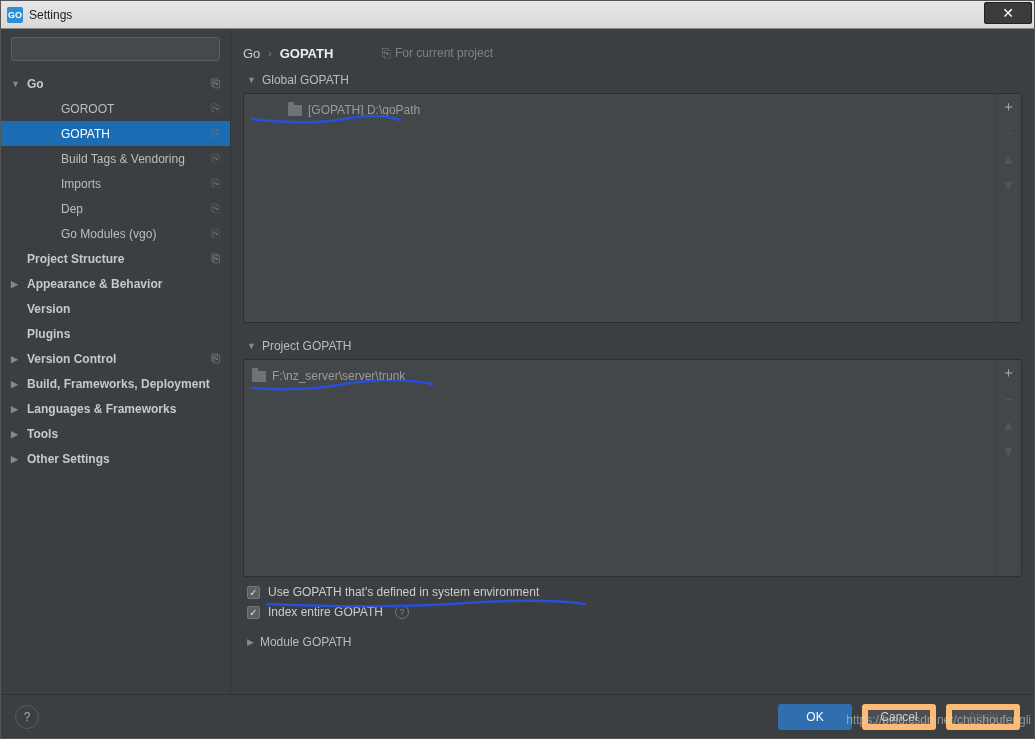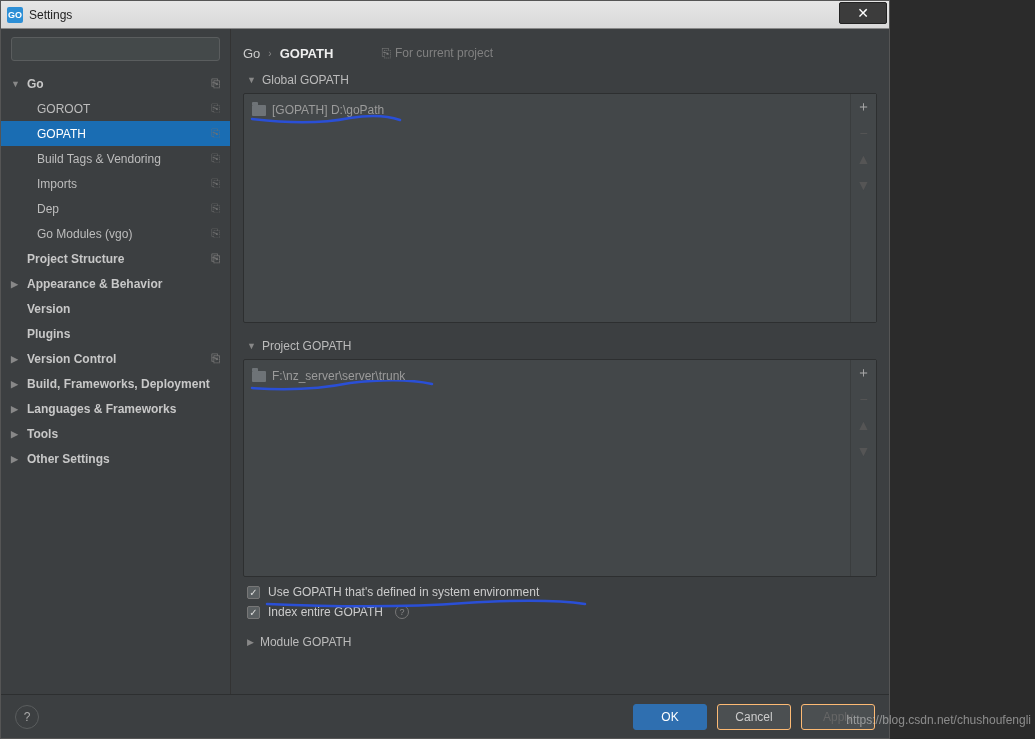--- a/index.html
+++ b/index.html
@@ -1,32 +1,32 @@
 <!DOCTYPE html>
 <html><head>
 <meta charset="utf-8">
 <style>
   * { box-sizing: border-box; margin: 0; padding: 0; font-family: "Segoe UI", Arial, sans-serif; }
   body { background: #2b2b2b; width: 1035px; height: 739px; overflow: hidden; color: #bbb; font-size: 12px; position: relative; }
-  .window { width: 890px; height: 739px; background: #3c3f41; border: 1px solid #555; display: flex; flex-direction: column; }
+  .window { width: 1035px; height: 739px; background: #3c3f41; border: 1px solid #555; display: flex; flex-direction: column; }
   .titlebar { height: 28px; background: linear-gradient(#e6e6e6,#d9d9d9); border-bottom: 1px solid #888; display: flex; align-items: center; padding: 0 6px; color: #222; font-size: 12px; position: relative; }
   .titlebar .go-badge { width: 16px; height: 16px; background: #2d8fd6; color: #fff; font-size: 9px; font-weight: bold; display:flex;align-items:center;justify-content:center;border-radius:2px;margin-right:6px; }
   .titlebar .close-box { position:absolute; right:2px; top:1px; width:48px; height:22px; background:#3c3c3c; color:#fff; display:flex;align-items:center;justify-content:center; border:1px solid #222; border-radius:2px; cursor:pointer; font-size:14px; }
   .body { flex:1; display:flex; flex-direction:column; background:#3c3f41; }
   .main-row { flex:1; display:flex; overflow:hidden; }
   .sidebar { width:230px; background:#3c3f41; border-right:1px solid #333; padding:8px 0 0 0; display:flex; flex-direction:column; }
   .search-wrap { padding:0 10px 8px 10px; }
   .search { width:100%; height:24px; background:#44494a; border:1px solid #5a5d5e; border-radius:3px; color:#888; padding:0 22px 0 22px; font-size:12px; position:relative; }
   .search-box { position:relative; }
   .search-box .mag { position:absolute; left:6px; top:5px; color:#888; font-size:12px; }
   .search-box .chev { position:absolute; left:18px; top:7px; color:#888; font-size:8px; }
   .tree { flex:1; overflow:auto; padding-top:2px; }
   .tree-item { display:flex; align-items:center; height:25px; padding-left:10px; color:#c8c8c8; cursor:pointer; position:relative; }
   .tree-item.level1 { font-weight:bold; }
-  .tree-item.level2 { padding-left:36px; font-weight:normal; color:#bdbdbd; }
+  .tree-item.level2 { padding-left:60px; font-weight:normal; color:#bdbdbd; }
   .tree-item.selected { background:#1a6db3; color:#fff; }
   .tree-item .arrow { width:12px; display:inline-block; font-size:9px; color:#888; margin-right:4px; }
   .tree-item .arrow.down::before { content:"▼"; }
   .tree-item .arrow.right::before { content:"▶"; }
   .tree-item .copy { position:absolute; right:10px; color:#707070; font-size:11px; }
   .content { flex:1; display:flex; flex-direction:column; padding:10px 12px 0 12px; overflow:hidden; }
   .breadcrumb { display:flex; align-items:center; gap:8px; height:28px; color:#ddd; font-size:13px; }
   .breadcrumb .bc { color:#ccc; }
   .breadcrumb .bc.current { font-weight:bold; color:#eee; }
   .breadcrumb .sep { color:#888; font-size:10px; }
@@ -43,21 +43,21 @@
   .side-btns { width:26px; background:#434749; display:flex; flex-direction:column; align-items:center; border-left:1px solid #3a3d3e; }
   .side-btn { width:26px; height:26px; display:flex; align-items:center; justify-content:center; color:#aaa; cursor:pointer; font-size:14px; }
   .side-btn.dim { color:#555; }
   .opts { padding:8px 4px 4px 4px; display:flex; flex-direction:column; gap:6px; color:#ccc; font-size:12px; }
   .opt { display:flex; align-items:center; gap:8px; }
   .chk { width:13px; height:13px; background:#5a5f61; border:1px solid #777; border-radius:2px; display:flex; align-items:center; justify-content:center; color:#ddd; font-size:10px; }
   .helpico { display:inline-flex; width:14px; height:14px; border:1px solid #777; border-radius:50%; align-items:center; justify-content:center; color:#888; font-size:9px; margin-left:4px; }
   .footer { height:44px; border-top:1px solid #2d2f30; display:flex; align-items:center; justify-content:space-between; padding:0 14px; background:#3c3f41; }
   .help-btn { width:24px; height:24px; border:1px solid #5a5d5e; border-radius:50%; display:flex; align-items:center; justify-content:center; color:#aaa; cursor:pointer; }
   .btn-row { display:flex; gap:10px; }
-  .btn { min-width:74px; height:26px; border:1px solid #fdba74; background:#4b4f51; color:#ccc; border-radius:3px; display:flex; align-items:center; justify-content:center; cursor:pointer; font-size:12px; }
+  .btn { min-width:74px; height:26px; border:6px solid #fdba74; background:#4b4f51; color:#ccc; border-radius:3px; display:flex; align-items:center; justify-content:center; cursor:pointer; font-size:12px; }
   .btn.primary { background:#2f6fb0; border-color:#2f6fb0; color:#fff; }
   .btn.disabled { color:#666; }
   .watermark { position:absolute; right:4px; bottom:12px; color:#d9d9d9; font-size:12px; opacity:0.55; pointer-events:none; }
   .underline-annot { position:absolute; pointer-events:none; }
   .underline-annot svg { display:block; }
 </style>
 </head>
 <body>
 
 <div class="window">
@@ -158,21 +158,21 @@
           <span class="for-proj">
             <span>⎘</span>
             <span>For current project</span>
           </span>
         </div>
 
         <div class="section-head">
           <span class="tri">▼</span>
           <span>Global GOPATH</span>
         </div>
-        <div class="list-panel tall" style="position:relative;">
+        <div class="list-panel tall" style="position:relative;padding-left:36px;">
           <div class="list-body">
             <div class="list-row">
               <span class="folder"></span>
               <span>[GOPATH] D:\goPath</span>
             </div>
           </div>
           <div class="side-btns">
             <div class="side-btn">＋</div>
             <div class="side-btn dim">−</div>
             <div class="side-btn dim">▲</div>

